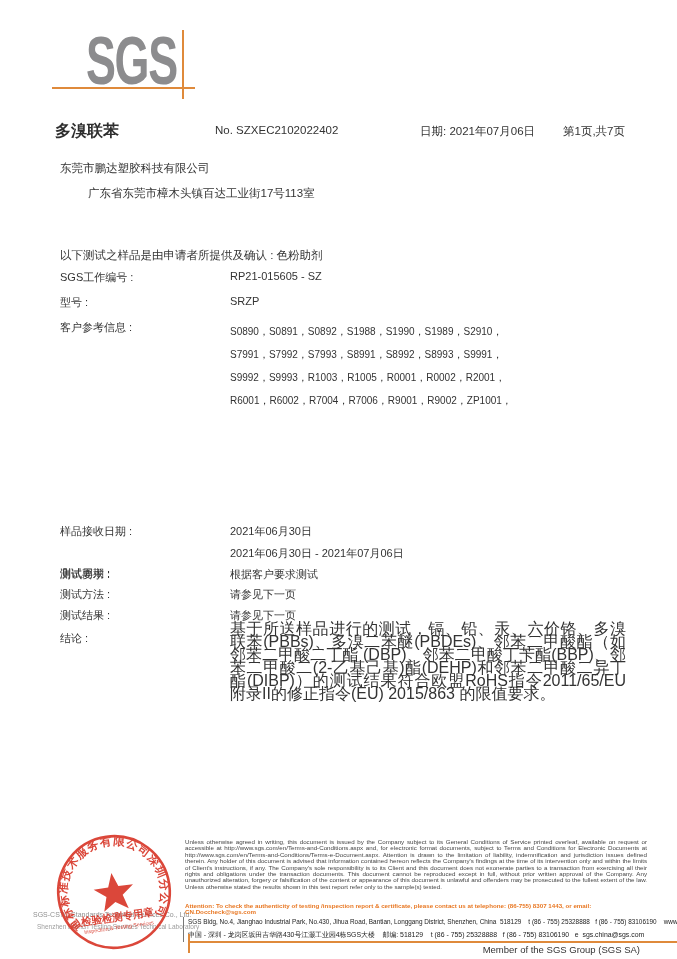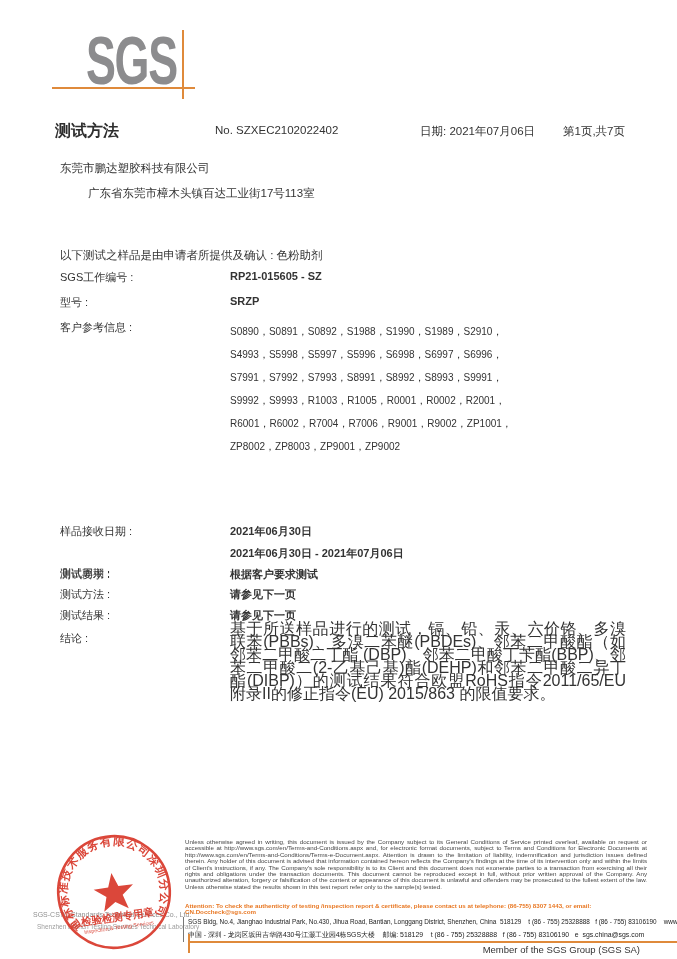--- a/index.html
+++ b/index.html
@@ -20,21 +20,21 @@
   .report-title{position:absolute;left:55px;top:121px;font-size:16px;font-weight:bold;color:#2e2e2e;}
   .report-no{position:absolute;left:215px;top:124px;font-size:11.5px;color:#333;}
   .report-date{position:absolute;left:420px;top:124px;font-size:11.5px;color:#333;}
   .report-page{position:absolute;left:563px;top:124px;font-size:11.5px;color:#333;}
   
   .client-company{position:absolute;left:60px;top:161px;font-size:11.5px;color:#333;}
   .client-address{position:absolute;left:60px;top:186px;font-size:11.5px;color:#333;margin-left:28px;}
   .sample-statement{position:absolute;left:60px;top:248px;font-size:11.5px;color:#333;}
   
   .flabel{position:absolute;left:60px;font-size:11px;color:#333;white-space:nowrap;}
-  .fvalue{position:absolute;left:230px;font-size:11px;color:#333;white-space:nowrap;font-weight:bold;}
+  .fvalue{position:absolute;left:230px;font-size:11px;color:#333;white-space:nowrap;}
   .ref-lines{position:absolute;left:230px;top:320px;font-size:10px;color:#333;line-height:23px;}
   .conclusion-par{
     position:absolute;left:230px;top:622px;width:396px;font-size:16px;
     line-height:13px;color:#333;text-align:justify;white-space:normal;
   }
   
   .f-company{position:absolute;left:33px;top:911px;font-size:7px;color:#8f8f8f;white-space:nowrap;}
   .f-lab{position:absolute;left:37px;top:923px;font-size:6.5px;color:#9d9d9d;white-space:nowrap;}
   .f-disclaimer{
     position:absolute;left:185px;top:839px;width:462px;font-size:6.2px;line-height:6.4px;
@@ -53,43 +53,41 @@
   
   .stamp{position:absolute;left:53px;top:831px;width:122px;height:122px;transform:rotate(-8deg);opacity:0.92;}
 </style>
 </head>
 <body>
 
 <div class="logo-text">SGS</div>
 <div class="logo-hline"></div>
 <div class="logo-vline"></div>
 
-<div class="report-title">测试方法</div>
+<div class="report-title">多溴联苯</div>
 <div class="report-no">No. SZXEC2102022402</div>
 <div class="report-date">日期: 2021年07月06日</div>
 <div class="report-page">第1页,共7页</div>
 
 <div class="client-company">东莞市鹏达塑胶科技有限公司</div>
 <div class="client-address">广东省东莞市樟木头镇百达工业街17号113室</div>
 <div class="sample-statement">以下测试之样品是由申请者所提供及确认 : 色粉助剂</div>
 
 <div class="flabel" style="top:270px">SGS工作编号 :</div>
 <div class="fvalue" style="top:270px">RP21-015605 - SZ</div>
 
 <div class="flabel" style="top:295px">型号 :</div>
 <div class="fvalue" style="top:295px">SRZP</div>
 
 <div class="flabel" style="top:320px">客户参考信息 :</div>
 <div class="ref-lines">
   <div>S0890，S0891，S0892，S1988，S1990，S1989，S2910，</div>
-  <div>S4993，S5998，S5997，S5996，S6998，S6997，S6996，</div>
   <div>S7991，S7992，S7993，S8991，S8992，S8993，S9991，</div>
   <div>S9992，S9993，R1003，R1005，R0001，R0002，R2001，</div>
   <div>R6001，R6002，R7004，R7006，R9001，R9002，ZP1001，</div>
-  <div>ZP8002，ZP8003，ZP9001，ZP9002</div>
 </div>
 
 <div class="flabel" style="top:524px">样品接收日期 :</div>
 <div class="fvalue" style="top:524px">2021年06月30日</div>
 
 <div class="flabel" style="top:566px">测试周期 :</div>
 <div class="fvalue" style="top:546px">2021年06月30日 - 2021年07月06日</div>
 
 <div class="flabel" style="top:567px">测试要求 :</div>
 <div class="fvalue" style="top:567px">根据客户要求测试</div>

